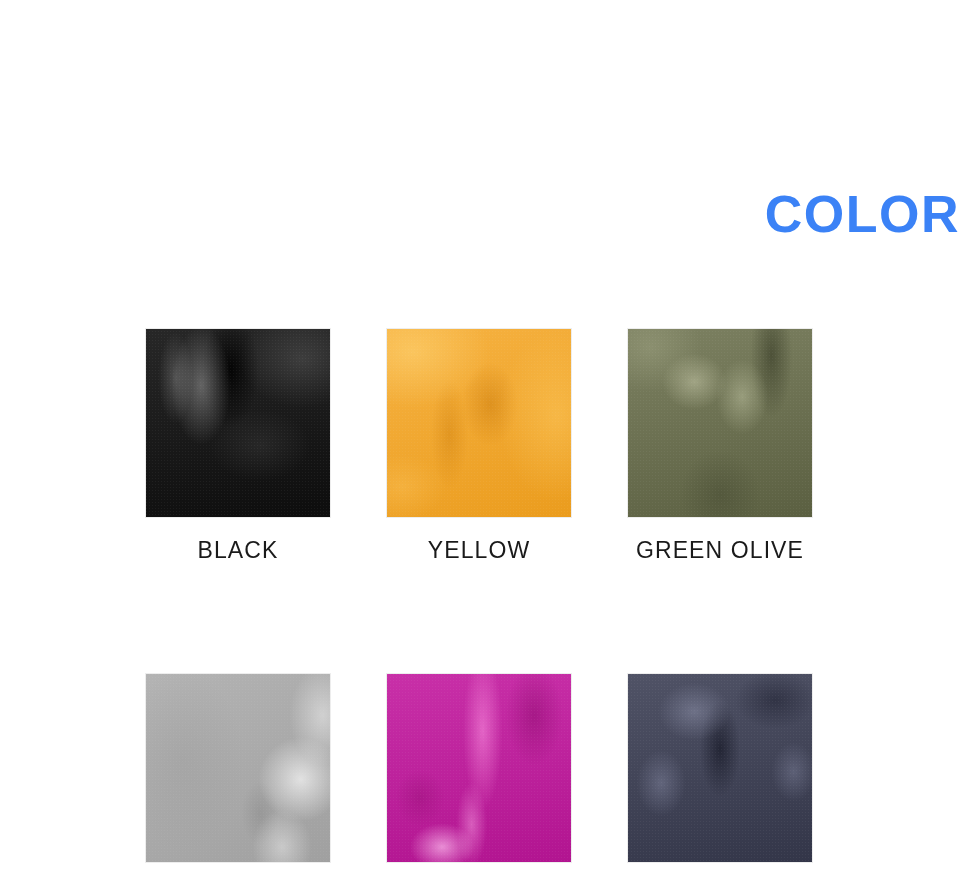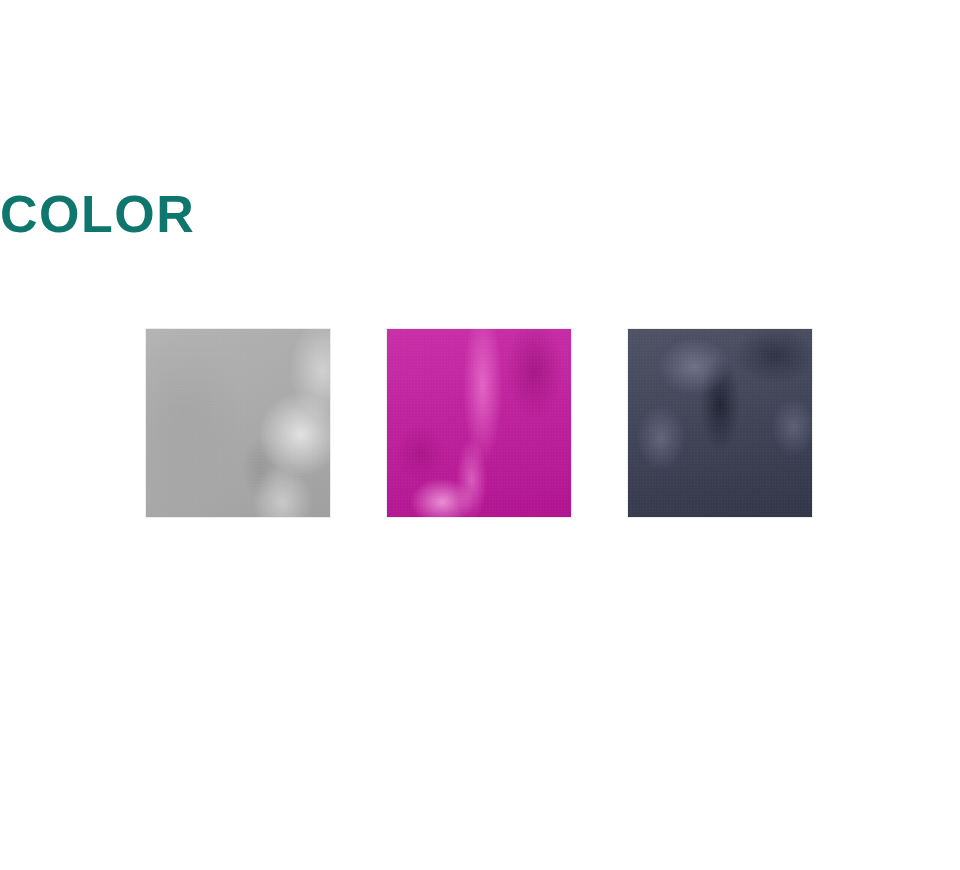--- a/index.html
+++ b/index.html
@@ -20,25 +20,25 @@
     width: 960px;
     height: 870px;
   }
 
   
   .title {
     position: absolute;
     top: 188px;
     left: 0;
     width: 960px;
-    text-align: left;
+    text-align: right;
     font-size: 52px;
     font-weight: 700;
     letter-spacing: 1.5px;
-    color: #0f766e;
+    color: #3b82f6;
     line-height: 1;
     white-space: nowrap;
   }
 
   
   .grid {
     position: absolute;
     top: 328px;
     left: 145px;
     width: 668px;
@@ -171,20 +171,47 @@
 </style>
 </head>
 <body>
 
 <div class="page">
 
   <div class="title">COLOR</div>
 
   <div class="grid">
 
+    <div class="row">
+
+      <div class="cell">
+        <div class="swatch sw-black">
+          <div class="sheen"></div>
+          <div class="grain"></div>
+        </div>
+        <div class="label">BLACK</div>
+      </div>
+
+      <div class="cell">
+        <div class="swatch sw-yellow">
+          <div class="sheen"></div>
+          <div class="grain"></div>
+        </div>
+        <div class="label">YELLOW</div>
+      </div>
+
+      <div class="cell">
+        <div class="swatch sw-olive">
+          <div class="sheen"></div>
+          <div class="grain"></div>
+        </div>
+        <div class="label">GREEN OLIVE</div>
+      </div>
+
+    </div>
 
     <div class="row">
 
       <div class="cell">
         <div class="swatch sw-silver">
           <div class="sheen"></div>
           <div class="grain"></div>
         </div>
 
       </div>

